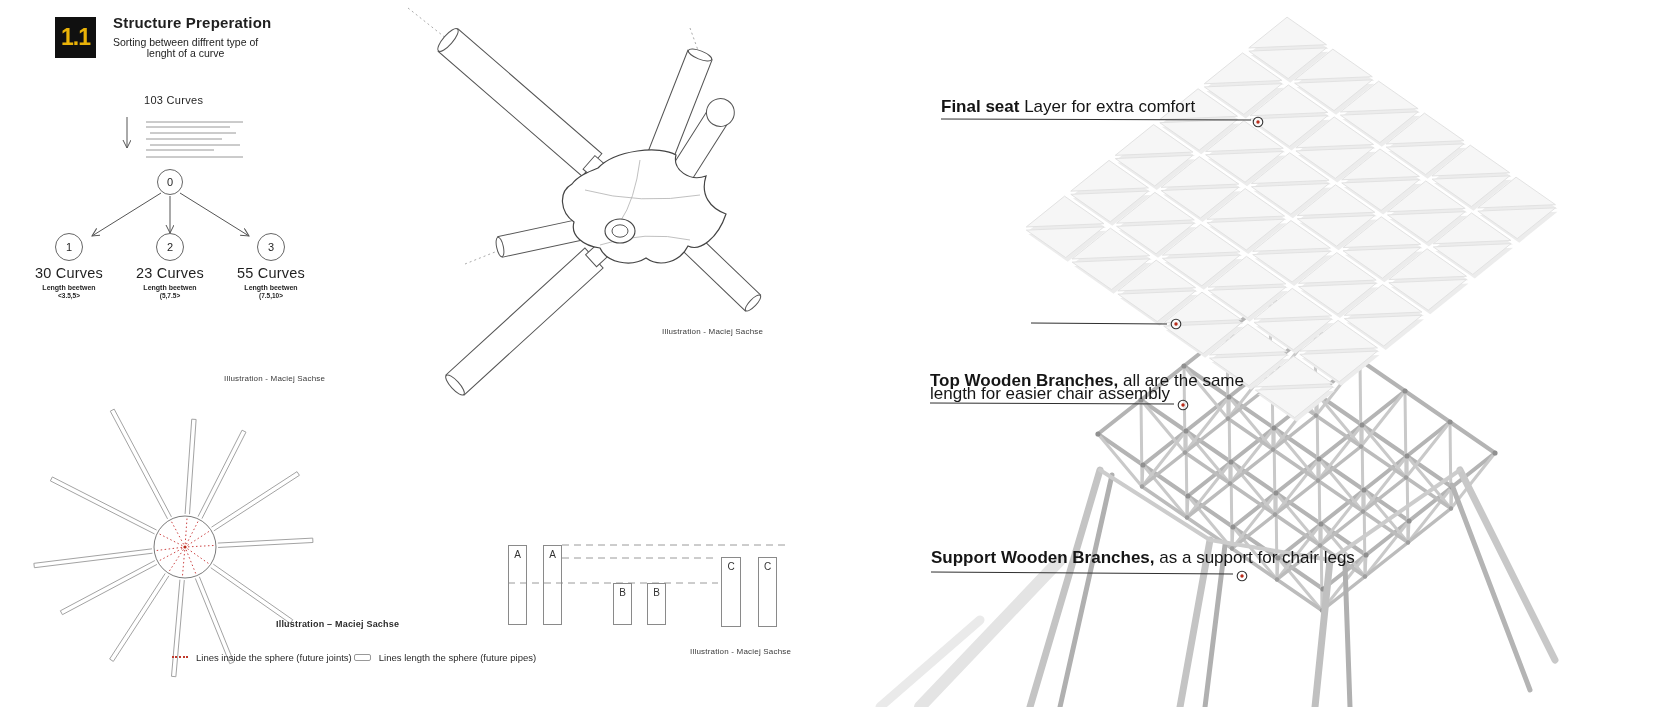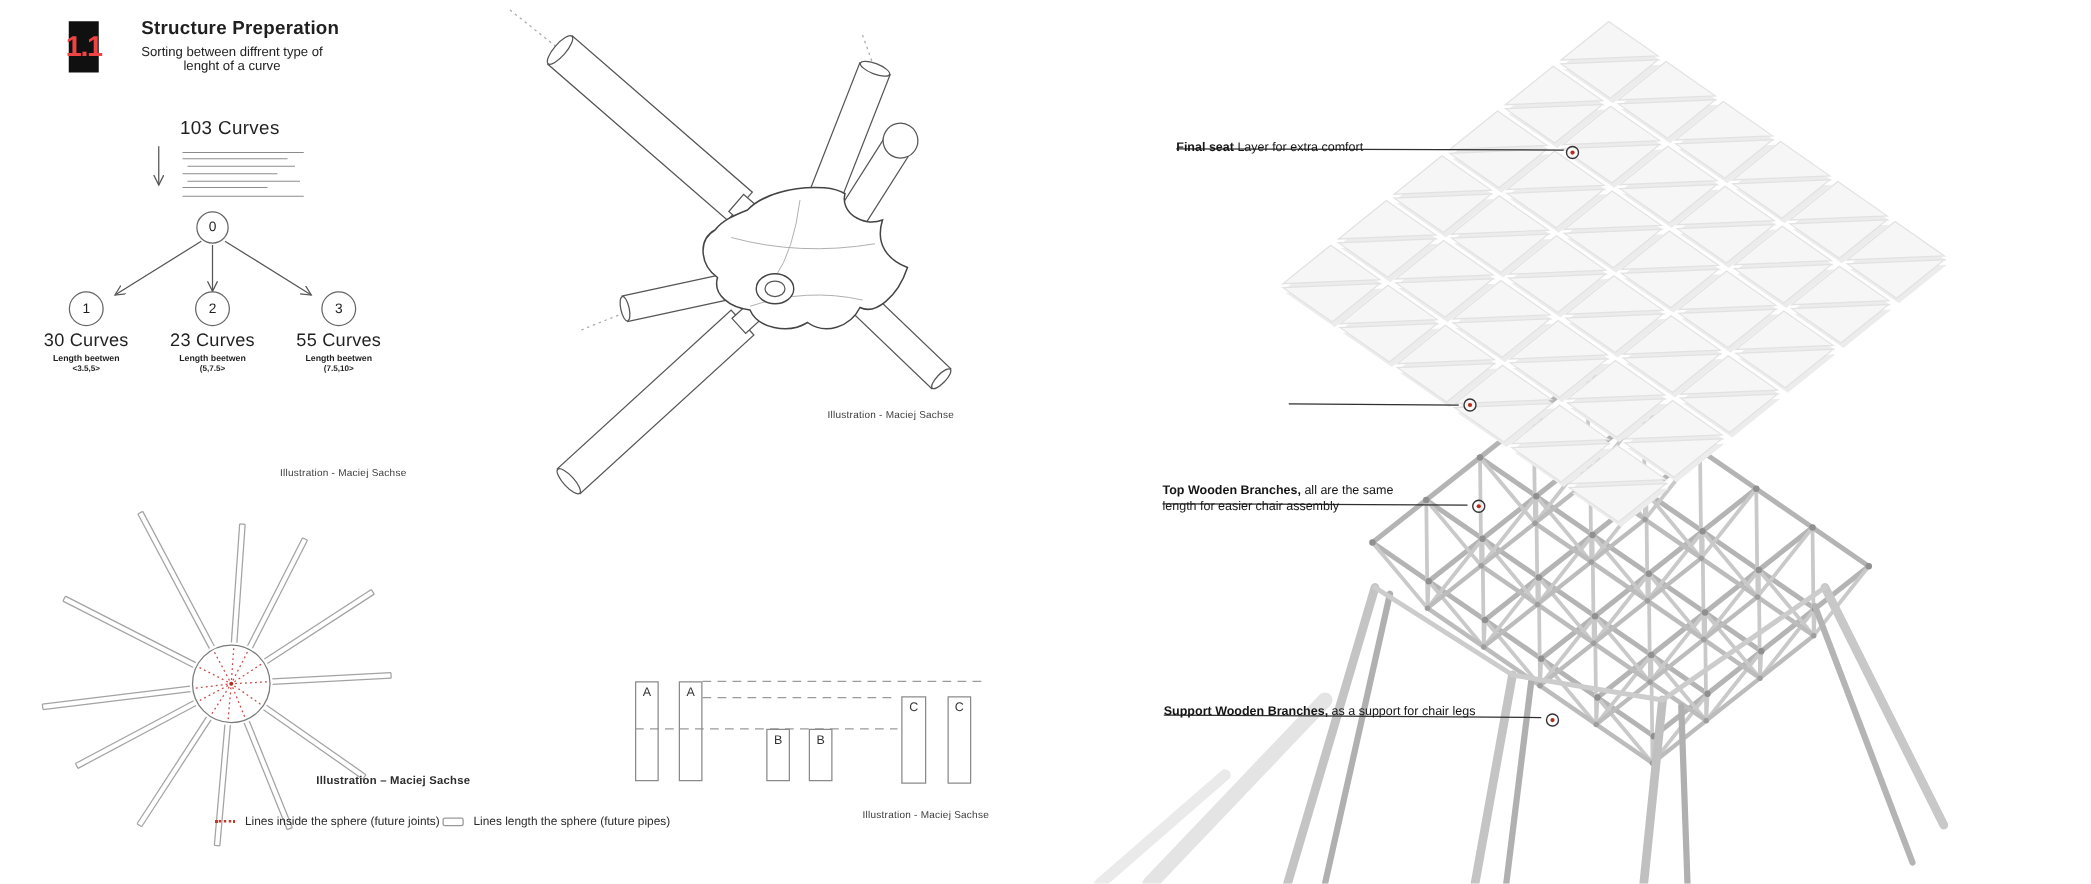--- a/index.html
+++ b/index.html
@@ -1,38 +1,38 @@
 <!DOCTYPE html>
 <html><head>
 <meta charset="utf-8">
 <style>
   html,body{margin:0;padding:0;background:#fff;font-family:"Liberation Sans",sans-serif;color:#1f1f1f;}
   #canvas{position:relative;width:1673px;height:707px;background:#fff;overflow:hidden;}
   #art{position:absolute;left:0;top:0;z-index:1;}
   .abs{position:absolute;z-index:2;}
-  .tag{background:#101010;color:#ef4444;width:24px;height:41px;display:flex;align-items:center;justify-content:center;
+  .tag{background:#101010;color:#eab308;width:41px;height:41px;display:flex;align-items:center;justify-content:center;
        font-weight:700;font-size:23px;letter-spacing:-1px;}
   .title{font-size:15px;font-weight:700;letter-spacing:.2px;}
   .subtitle{font-size:10.5px;line-height:11px;color:#222;}
-  .root-label{font-size:15px;letter-spacing:.3px;}
+  .root-label{font-size:11px;letter-spacing:.3px;}
   .node{position:absolute;z-index:2;border:1px solid #666;border-radius:50%;background:#fff;
         display:flex;align-items:center;justify-content:center;font-size:11px;box-sizing:border-box;}
   .grp{width:110px;text-align:center;}
   .grp-label{font-size:14.5px;letter-spacing:.2px;}
   .grp-sub1{font-size:7px;margin-top:3px;line-height:8px;font-weight:600;}
   .grp-sub2{font-size:6.5px;line-height:8px;font-weight:600;}
   .caption{font-size:8px;color:#3a3a3a;letter-spacing:.2px;}
-  .caption-lg{font-size:9px;color:#2c2c2c;font-weight:600;letter-spacing:.2px;}
+  .caption-lg{font-size:9px;color:#2c2c2c;font-weight:600;letter-spacing:.2px;margin-left:23px;}
   .legend{display:flex;flex-direction:row;gap:2px;}
   .legend-row{display:flex;align-items:center;gap:8px;font-size:9.5px;height:14px;color:#2a2a2a;}
   .sym-dotted{width:16px;height:0;border-top:2px dotted #c0392b;}
   .sym-pipe{width:15px;height:5px;border:1px solid #999;border-radius:2px;background:#fff;}
   .bar{position:absolute;z-index:2;border:1px solid #8a8a8a;background:transparent;box-sizing:border-box;
        text-align:center;font-size:10px;padding-top:3px;color:#333;}
-  .ann{z-index:3;font-size:10px;white-space:nowrap;color:#151515;line-height:13px;margin-top:12px;}
+  .ann{z-index:3;font-size:17px;white-space:nowrap;color:#151515;line-height:13px;}
   .ann .b{font-weight:700;}
 </style>
 </head>
 <body>
 
 <div id="canvas">
 
   <svg id="art" width="1673" height="707" viewBox="0 0 1673 707">
     <defs>
       <marker id="arr" markerWidth="12" markerHeight="12" refX="8" refY="4" orient="auto">

